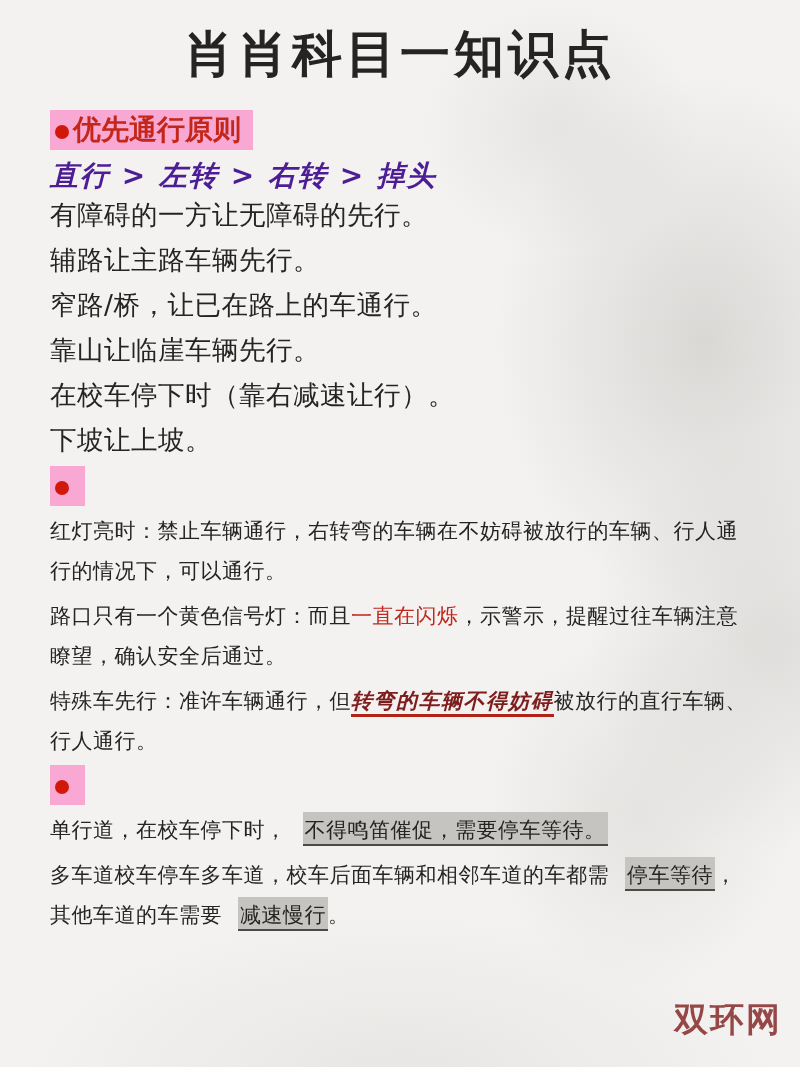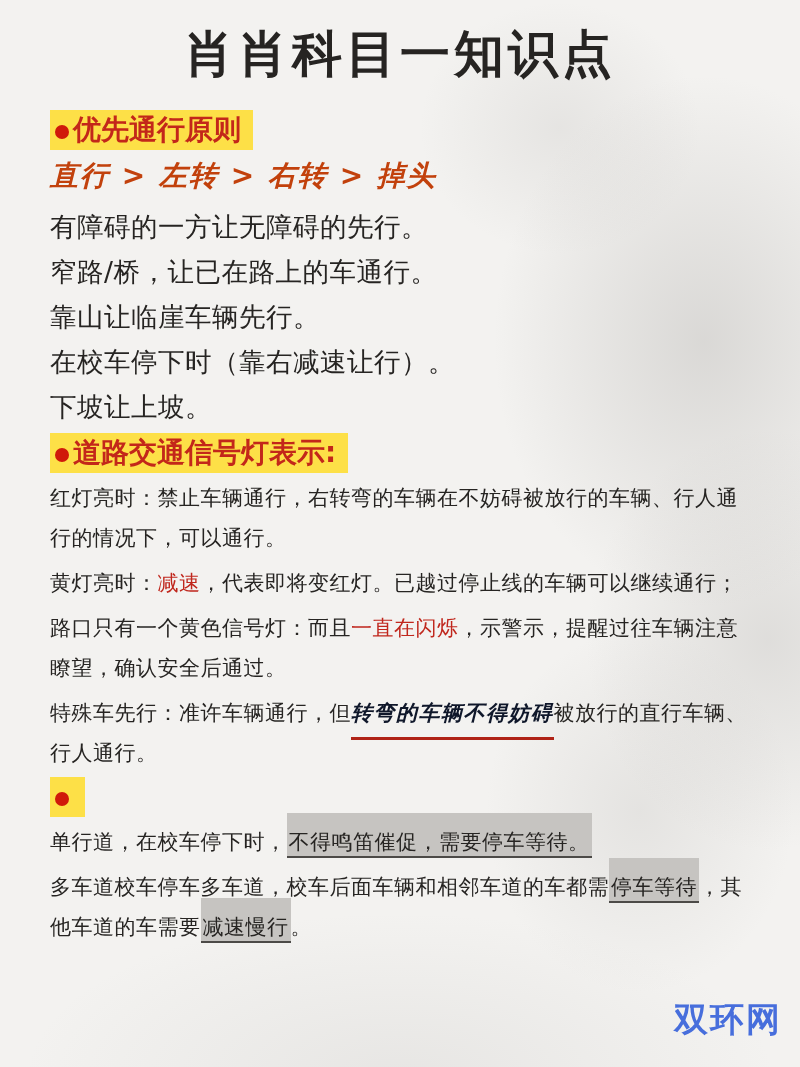--- a/index.html
+++ b/index.html
@@ -31,21 +31,21 @@
     line-height: 60px;
     font-weight: 900;
     letter-spacing: 4px;
     text-align: center;
     color: #262422;
     margin-top: 6px;
   }
   .section-heading {
     display: inline-block;
     margin-top: 26px;
-    background: #fde047;
+    background: #f9a8d4;
     padding: 4px 12px 5px 5px;
     font-size: 28px;
     line-height: 31px;
     font-weight: 700;
     color: #c3271a;
   }
   .section-heading .bullet {
     display: inline-block;
     width: 14px; height: 14px;
     border-radius: 50%;
@@ -53,91 +53,92 @@
     margin-right: 4px;
   }
   .section-heading.tight { margin-top: 4px; }
   .priority-rule {
     margin-top: 10px;
     font-size: 28px;
     line-height: 32px;
     font-weight: 700;
     font-style: italic;
     letter-spacing: 2px;
-    color: #c2410c;
+    color: #4c1d95;
   }
   .rule-line {
     font-size: 26.5px;
     line-height: 45px;
     letter-spacing: 0.5px;
   }
-  .rules { margin-top: 12px; }
+  .rules { }
   .para {
     font-size: 21px;
     line-height: 40px;
     letter-spacing: 0.5px;
     margin-top: 5px;
   }
   .em-red { color: #c0271d; }
   .em-red-strong {
-    color: #0f172a;
+    color: #7f1d1d;
     font-weight: 700;
     font-style: italic;
     letter-spacing: 1.5px;
     border-bottom: 3px solid #b02317;
-    padding-bottom: 12px;
+    padding-bottom: 1px;
   }
   .em-gray {
     background: #c6c4c1;
     border-bottom: 2px solid #4c4a47;
-    padding: 17px 2px 2px 2px;
+    padding: 6px 2px 2px 2px;
+    margin-left: 16px;
   }
   .watermark {
     position: absolute;
     right: 18px;
     bottom: 24px;
     font-size: 34px;
     font-weight: 900;
     letter-spacing: 2px;
-    color: #1d4ed8;
+    color: #7f1d1d;
     opacity: 0.8;
     margin-left: 21px;
   }
 </style>
 </head>
 <body>
 
 <div class="texture"></div>
 
 <div class="page">
 
   <h1 class="title">肖肖科目一知识点</h1>
 
   <div>
     <div class="section-heading">
       <span class="bullet"></span><span>优先通行原则</span>
     </div>
     <div class="priority-rule">直行 &gt; 左转 &gt; 右转 &gt; 掉头</div>
     <div class="rules">
       <div class="rule-line">有障碍的一方让无障碍的先行。</div>
+      <div class="rule-line">辅路让主路车辆先行。</div>
       <div class="rule-line">窄路/桥，让已在路上的车通行。</div>
       <div class="rule-line">靠山让临崖车辆先行。</div>
       <div class="rule-line">在校车停下时（靠右减速让行）。</div>
       <div class="rule-line">下坡让上坡。</div>
     </div>
   </div>
 
   <div>
     <div class="section-heading tight">
-      <span class="bullet"></span><span>道路交通信号灯表示:</span>
+      <span class="bullet"></span>
     </div>
 
     <p class="para"><span>红灯亮时：禁止车辆通行，右转弯的车辆在不妨碍被放行的车辆、行人通行的情况下，可以通行。</span></p>
 
-    <p class="para"><span>黄灯亮时：</span><span class="em-red">减速</span><span>，代表即将变红灯。已越过停止线的车辆可以继续通行；</span></p>
 
     <p class="para"><span>路口只有一个黄色信号灯：而且</span><span class="em-red">一直在闪烁</span><span>，示警示，提醒过往车辆注意瞭望，确认安全后通过。</span></p>
 
     <p class="para"><span>特殊车先行：准许车辆通行，但</span><span class="em-red-strong">转弯的车辆不得妨碍</span><span>被放行的直行车辆、行人通行。</span></p>
   </div>
 
   <div>
     <div class="section-heading tight">
       <span class="bullet"></span>
     </div>

